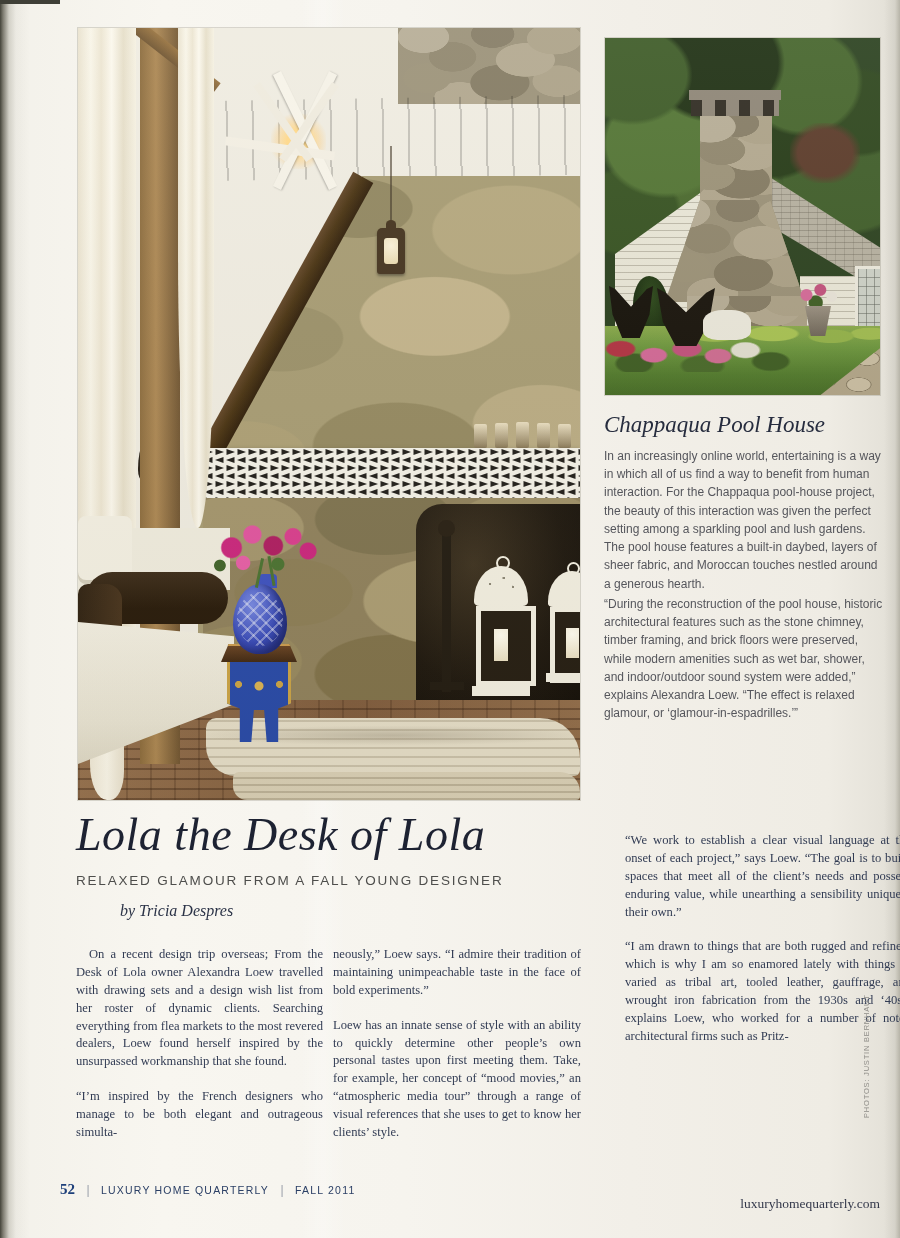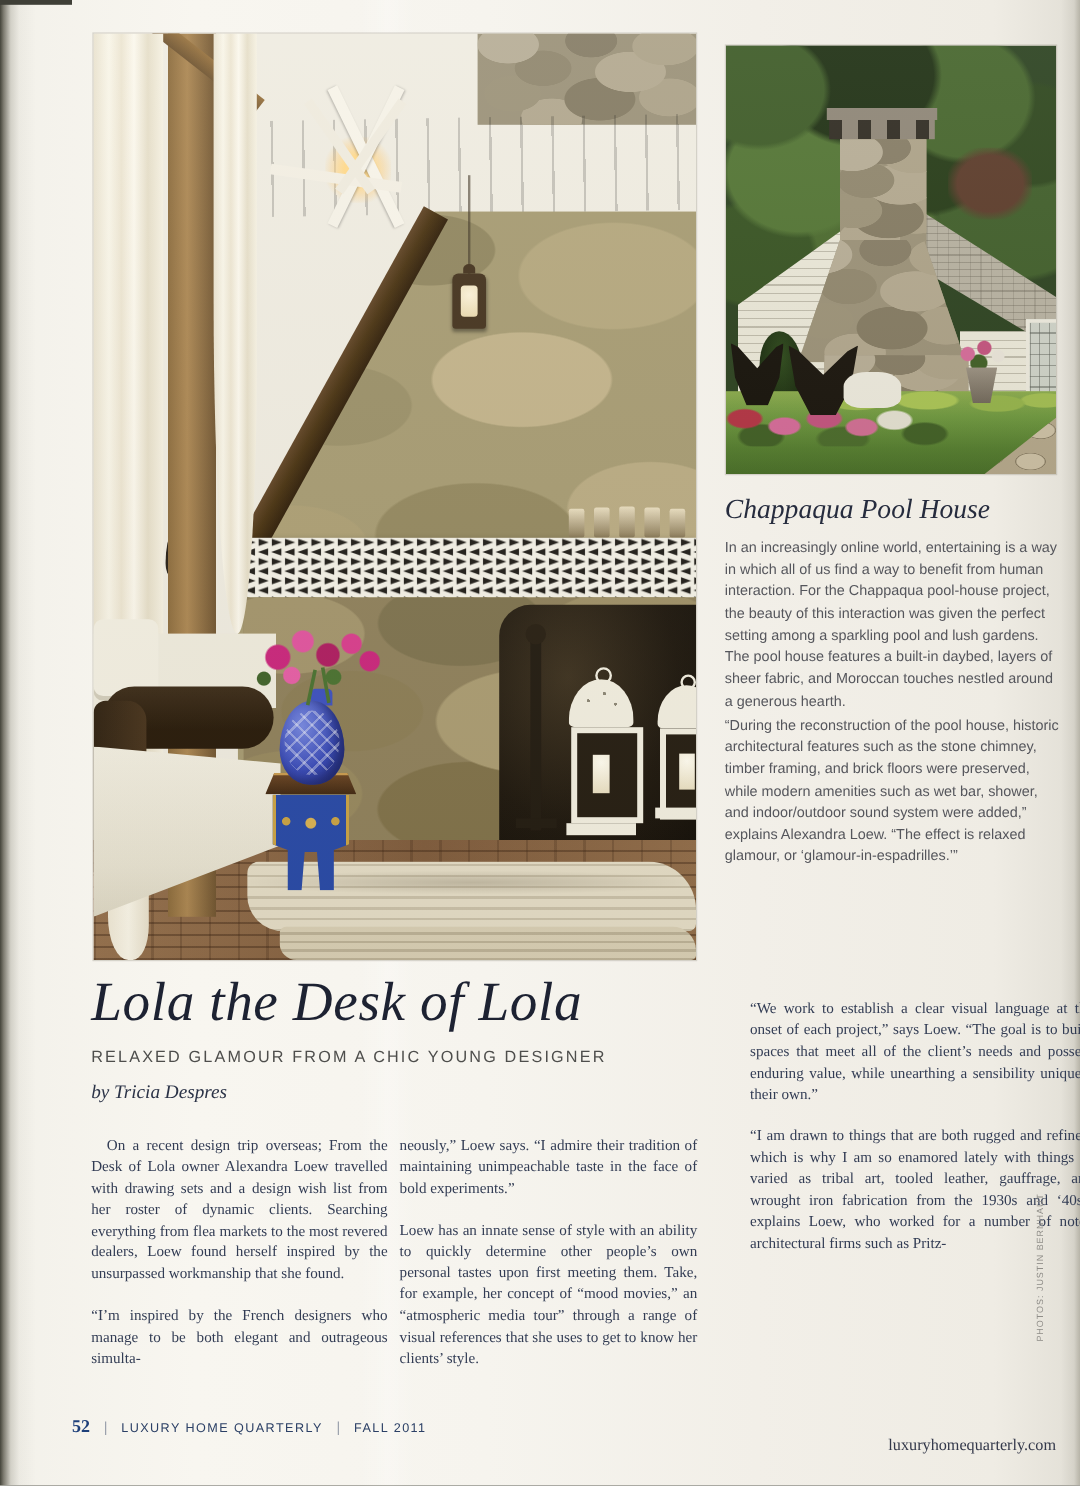--- a/index.html
+++ b/index.html
@@ -272,22 +272,22 @@
   <div class="abs" style="left:604px;top:412px;width:280px;">
     <div class="side-head">Chappaqua Pool House</div>
     <div class="side-body" style="margin-top:9px;">
       <p>In an increasingly online world, entertaining is a way in which all of us find a way to benefit from human interaction. For the Chappaqua pool-house project, the beauty of this interaction was given the perfect setting among a sparkling pool and lush gardens. The pool house features a built-in daybed, layers of sheer fabric, and Moroccan touches nestled around a generous hearth.</p>
       <p>“During the reconstruction of the pool house, historic architectural features such as the stone chimney, timber framing, and brick floors were preserved, while modern amenities such as wet bar, shower, and indoor/outdoor sound system were added,” explains Alexandra Loew. “The effect is relaxed glamour, or ‘glamour-in-espadrilles.’”</p>
     </div>
   </div>
 
   <div class="abs" style="left:76px;top:808px;width:505px;">
     <div class="title">Lola the Desk of Lola</div>
-    <div class="subtitle" style="margin-top:12px;">RELAXED GLAMOUR FROM A CHIC YOUNG DESIGNER</div>
-    <div class="byline" style="margin-top:14px;">by Tricia Despres</div>
+    <div class="subtitle" style="margin-top:12px;">RELAXED GLAMOUR FROM A FALL YOUNG DESIGNER</div>
+    <div class="byline" style="margin-top:14px;margin-left:44px;">by Tricia Despres</div>
   </div>
 
   <div class="abs bodycol" style="left:76px;top:946px;width:247px;">
     <p class="indent">On a recent design trip overseas; From the Desk of Lola owner Alexandra Loew travelled with drawing sets and a design wish list from her roster of dynamic clients. Searching everything from flea markets to the most revered dealers, Loew found herself inspired by the unsurpassed workmanship that she found.</p>
     <p>“I’m inspired by the French designers who manage to be both elegant and outrageous simulta-</p>
   </div>
   <div class="abs bodycol" style="left:333px;top:946px;width:248px;">
     <p>neously,” Loew says. “I admire their tradition of maintaining unimpeachable taste in the face of bold experiments.”</p>
     <p>Loew has an innate sense of style with an ability to quickly determine other people’s own personal tastes upon first meeting them. Take, for example, her concept of “mood movies,” an “atmospheric media tour” through a range of visual references that she uses to get to know her clients’ style.</p>
   </div>

